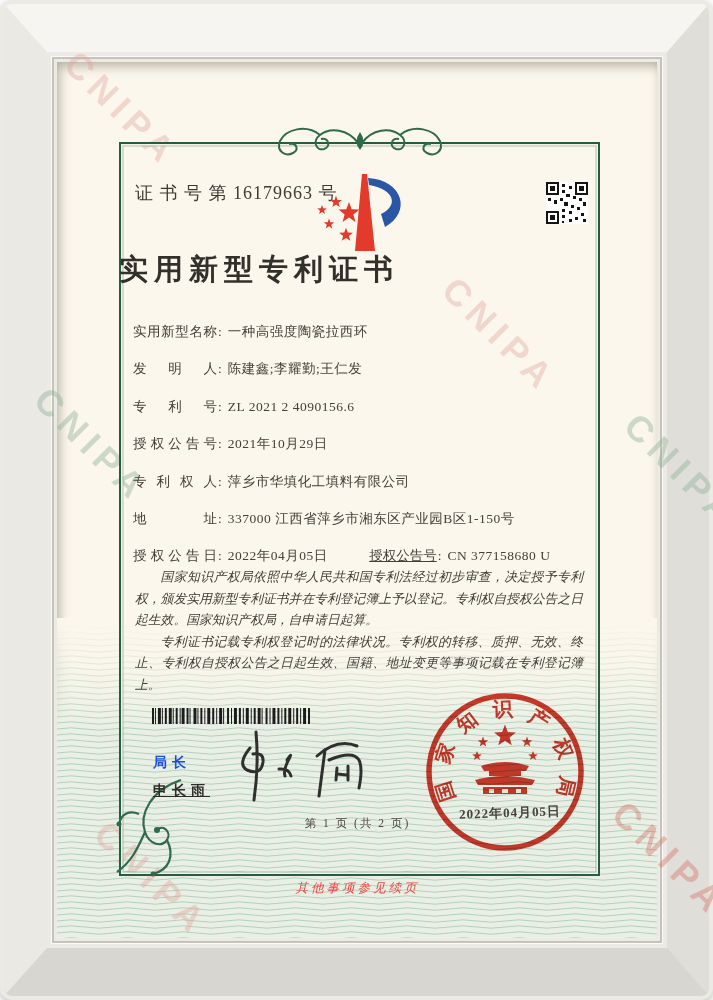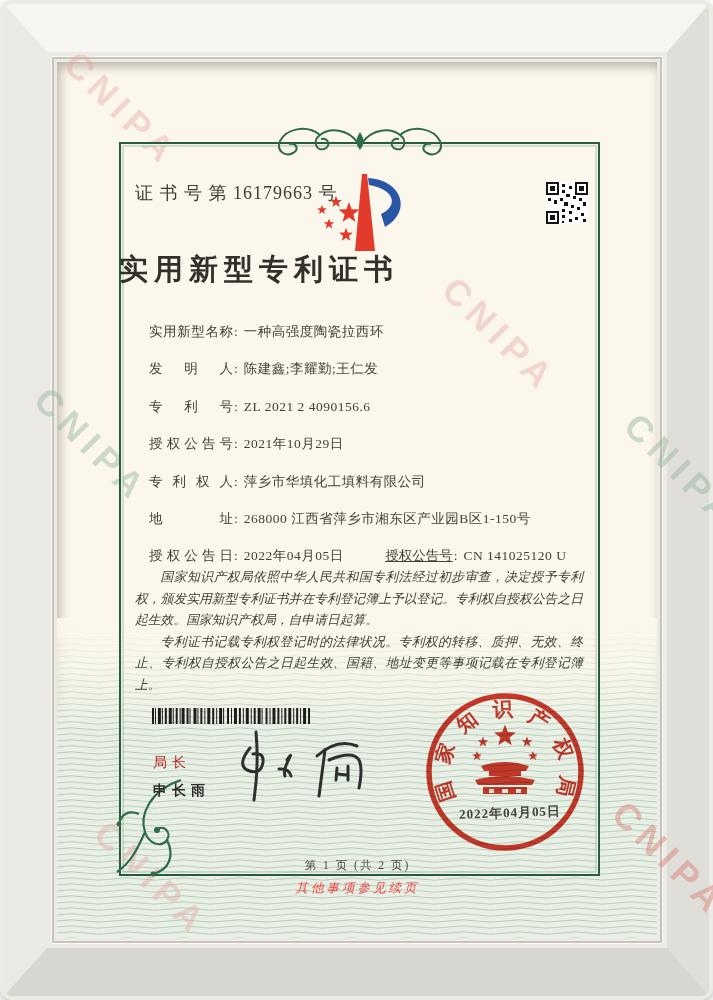--- a/index.html
+++ b/index.html
@@ -51,48 +51,48 @@
   .orn-corner{position:absolute;left:52px;top:712px;}
 
   
   .cert-no{position:absolute;left:78px;top:112px;font-size:18px;color:#3d3b34;
            letter-spacing:1px;margin-top:7px;}
   .logo{position:absolute;left:256px;top:110px;}
   .qr{position:absolute;left:489px;top:120px;}
   .title{position:absolute;left:62px;top:188px;width:477px;text-align:left;
          font-size:29px;font-weight:bold;letter-spacing:6px;color:#32302b;margin:0;}
 
-  .fields{position:absolute;left:92px;top:260px;width:440px;font-size:13.5px;
+  .fields{position:absolute;left:76px;top:260px;width:440px;font-size:13.5px;
           color:#43413a;}
   .frow{height:37.4px;line-height:20px;white-space:nowrap;}
   .flabel{display:inline-block;width:84px;text-align:justify;text-align-last:justify;}
   .fcolon{display:inline-block;margin:0 6px 0 1px;}
   .fvalue{letter-spacing:.5px;}
   .grant2{margin-left:38px;text-decoration:underline;}
 
   .paras{position:absolute;left:78px;top:505px;width:448px;font-size:12.8px;
          line-height:21.5px;color:#3e3c35;font-style:italic;}
   .paras p{margin:0;text-indent:2em;text-align:justify;}
 
   .barcode{position:absolute;left:95px;top:646px;}
 
   .signer-title{position:absolute;left:96px;top:692px;font-size:14px;
-        letter-spacing:5px;color:#b91c1c;font-weight:normal;
+        letter-spacing:5px;color:#1d4ed8;font-weight:bold;
         font-family:"Liberation Sans","DejaVu Sans",sans-serif;}
   .signer-name{position:absolute;left:96px;top:720px;font-size:14px;
         letter-spacing:5px;color:#2f2d28;font-weight:bold;
-        font-family:"Liberation Sans","DejaVu Sans",sans-serif;}
+        font-family:"Liberation Sans","DejaVu Sans",sans-serif;text-decoration:underline;}
   .signature{position:absolute;left:168px;top:664px;}
 
   .seal{position:absolute;left:366px;top:628px;mix-blend-mode:multiply;}
   .seal-date{position:absolute;left:373px;top:742px;width:160px;text-align:center;
         font-size:13px;font-weight:bold;color:#46433c;letter-spacing:1px;
         transform:rotate(-2deg);}
 
-  .page-info{position:absolute;left:62px;top:796px;width:477px;text-align:center;
+  .page-info{position:absolute;left:62px;top:754px;width:477px;text-align:center;
         font-size:11.5px;letter-spacing:2px;color:#4a4841;}
   .footer-note{position:absolute;left:62px;top:818px;width:477px;text-align:center;
         font-size:12.5px;font-style:italic;letter-spacing:3px;color:#ef4444;}
 </style>
 </head>
 <body>
 
 <div class="frame">
   <div class="frame-bevel"></div>
   <div class="frame-edge"></div>
@@ -209,25 +209,25 @@
     <div class="frow">
       <span class="flabel">专利号</span><span class="fcolon">:</span><span class="fvalue">ZL 2021 2 4090156.6</span>
     </div>
     <div class="frow">
       <span class="flabel">授权公告号</span><span class="fcolon">:</span><span class="fvalue">2021年10月29日</span>
     </div>
     <div class="frow">
       <span class="flabel">专利权人</span><span class="fcolon">:</span><span class="fvalue">萍乡市华填化工填料有限公司</span>
     </div>
     <div class="frow">
-      <span class="flabel">地址</span><span class="fcolon">:</span><span class="fvalue">268000 江西省萍乡市湘东区产业园B区1-150号</span>
+      <span class="flabel">地址</span><span class="fcolon">:</span><span class="fvalue">337000 江西省萍乡市湘东区产业园B区1-150号</span>
     </div>
     <div class="frow">
       <span class="flabel">授权公告日</span><span class="fcolon">:</span><span class="fvalue">2022年04月05日</span>
-      <span class="grant2">授权公告号</span><span class="fcolon">:</span><span class="fvalue">CN 141025120 U</span>
+      <span class="grant2">授权公告号</span><span class="fcolon">:</span><span class="fvalue">CN 377158680 U</span>
     </div>
   </div>
 
   <div class="paras">
     <p>国家知识产权局依照中华人民共和国专利法经过初步审查，决定授予专利权，颁发实用新型专利证书并在专利登记簿上予以登记。专利权自授权公告之日起生效。国家知识产权局，自申请日起算。</p>
     <p>专利证书记载专利权登记时的法律状况。专利权的转移、质押、无效、终止、专利权自授权公告之日起生效、国籍、地址变更等事项记载在专利登记簿上。</p>
   </div>
 
   <svg class="barcode" width="158" height="16" viewBox="0 0 160 16" preserveAspectRatio="none">
     <g fill="#1c1c1c">

